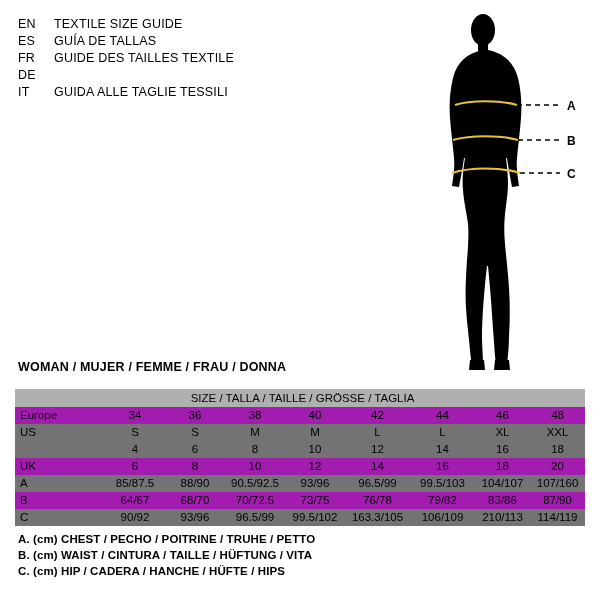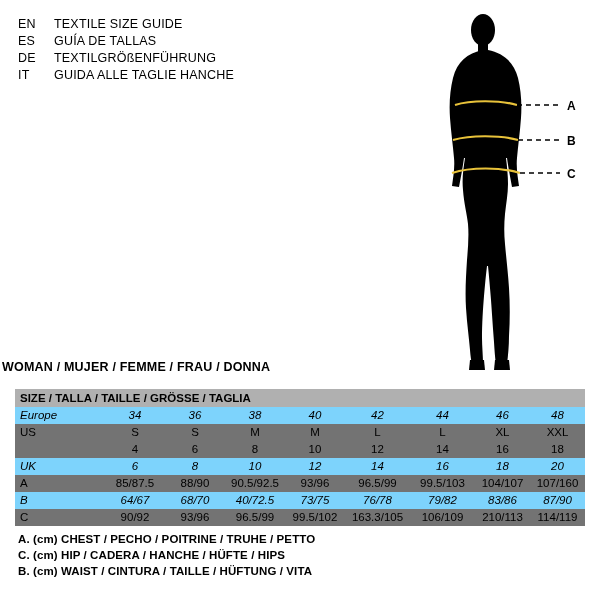--- a/index.html
+++ b/index.html
@@ -65,21 +65,21 @@
     font-weight: bold;
     color: #000;
   }
   .label-a { left: 172px; top: 91px; }
   .label-b { left: 172px; top: 126px; }
   .label-c { left: 172px; top: 159px; }
 
   
   .woman-title {
     position: absolute;
-    left: 2px;
+    left: 18px;
     top: 360px;
     font-size: 12.5px;
     font-weight: bold;
     letter-spacing: 0.2px;
   }
 
   
   .size-table {
     position: absolute;
     left: 15px;
@@ -97,27 +97,27 @@
     vertical-align: middle;
     font-size: 11.5px;
   }
   .size-table td.rowlabel {
     text-align: left;
     padding-left: 5px;
     font-size: 11.5px;
   }
   tr.head-row td {
     background: #b0b0b0;
-    font-weight: bold;
-    text-align: left;
+    font-weight: normal;
+    text-align: center;
     padding-left: 5px;
     height: 18px;
     line-height: 18px;
   }
-  tr.shade td { background: #7dd3fc; font-style: italic; }
+  tr.shade td { background: #a21caf; }
   tr.plain td { background: #737373; }
 
   
   .legend {
     position: absolute;
     left: 18px;
     top: 523px;
     width: 560px;
     margin-top: 8px;
   }
@@ -137,26 +137,29 @@
   <div class="lang-block">
     <div class="lang-row">
       <span class="lang-code">EN</span>
       <span class="lang-text">TEXTILE SIZE GUIDE</span>
     </div>
     <div class="lang-row">
       <span class="lang-code">ES</span>
       <span class="lang-text">GUÍA DE TALLAS</span>
     </div>
     <div class="lang-row">
+      <span class="lang-code">FR</span>
+      <span class="lang-text">GUIDE DES TAILLES TEXTILE</span>
+    </div>
+    <div class="lang-row">
       <span class="lang-code">DE</span>
-      <span class="lang-text">TEXTILGRÖßENFÜHRUNG</span>
     </div>
     <div class="lang-row">
       <span class="lang-code">IT</span>
-      <span class="lang-text">GUIDA ALLE TAGLIE HANCHE</span>
+      <span class="lang-text">GUIDA ALLE TAGLIE TESSILI</span>
     </div>
   </div>
 
   <div class="figure-wrap">
     <svg class="figure-svg" width="200" height="365" viewBox="0 0 200 365">
       <g fill="#000000">
 
         <ellipse cx="88" cy="22" rx="12" ry="16"></ellipse>
 
         <rect x="83" y="35" width="10" height="12"></rect>
@@ -297,21 +300,21 @@
         <td>96.5/99</td>
         <td>99.5/103</td>
         <td>104/107</td>
         <td>107/160</td>
       </tr>
 
       <tr class="shade">
         <td class="rowlabel">B</td>
         <td>64/67</td>
         <td>68/70</td>
-        <td>40/72.5</td>
+        <td>70/72.5</td>
         <td>73/75</td>
         <td>76/78</td>
         <td>79/82</td>
         <td>83/86</td>
         <td>87/90</td>
       </tr>
 
       <tr class="plain">
         <td class="rowlabel">C</td>
         <td>90/92</td>
@@ -321,17 +324,17 @@
         <td>163.3/105</td>
         <td>106/109</td>
         <td>210/113</td>
         <td>114/119</td>
       </tr>
     </tbody>
   </table>
 
   <div class="legend">
     <div class="legend-row">A. (cm) CHEST / PECHO / POITRINE / TRUHE / PETTO</div>
+    <div class="legend-row">B. (cm) WAIST / CINTURA / TAILLE / HÜFTUNG / VITA</div>
     <div class="legend-row">C. (cm) HIP / CADERA / HANCHE / HÜFTE / HIPS</div>
-    <div class="legend-row">B. (cm) WAIST / CINTURA / TAILLE / HÜFTUNG / VITA</div>
   </div>
 
 </div>
 
 </body></html>

